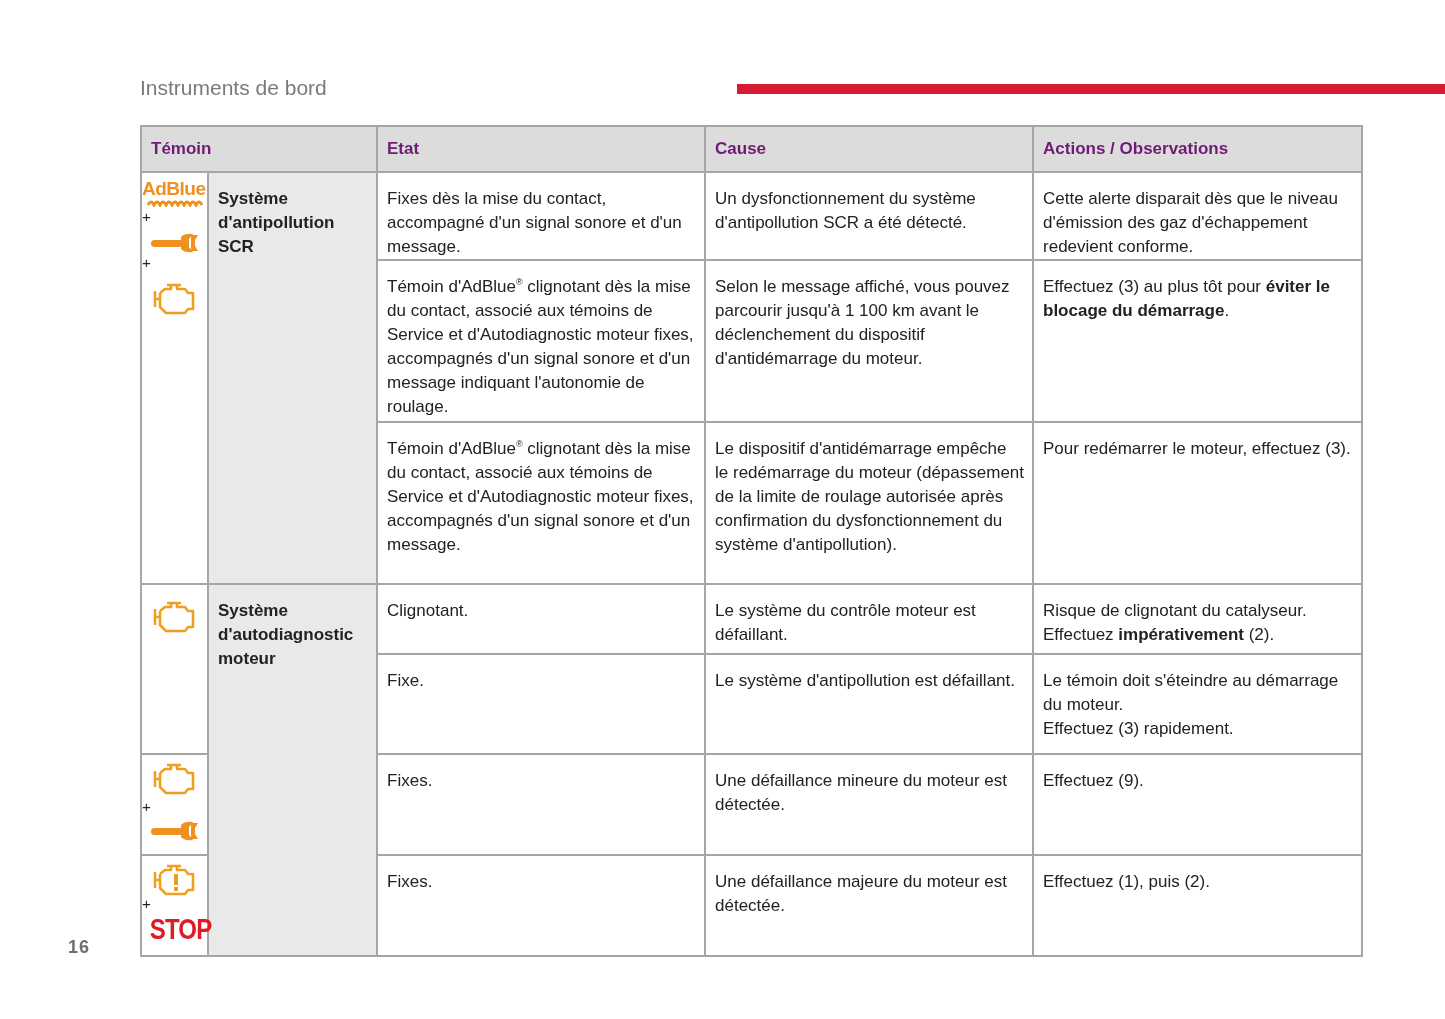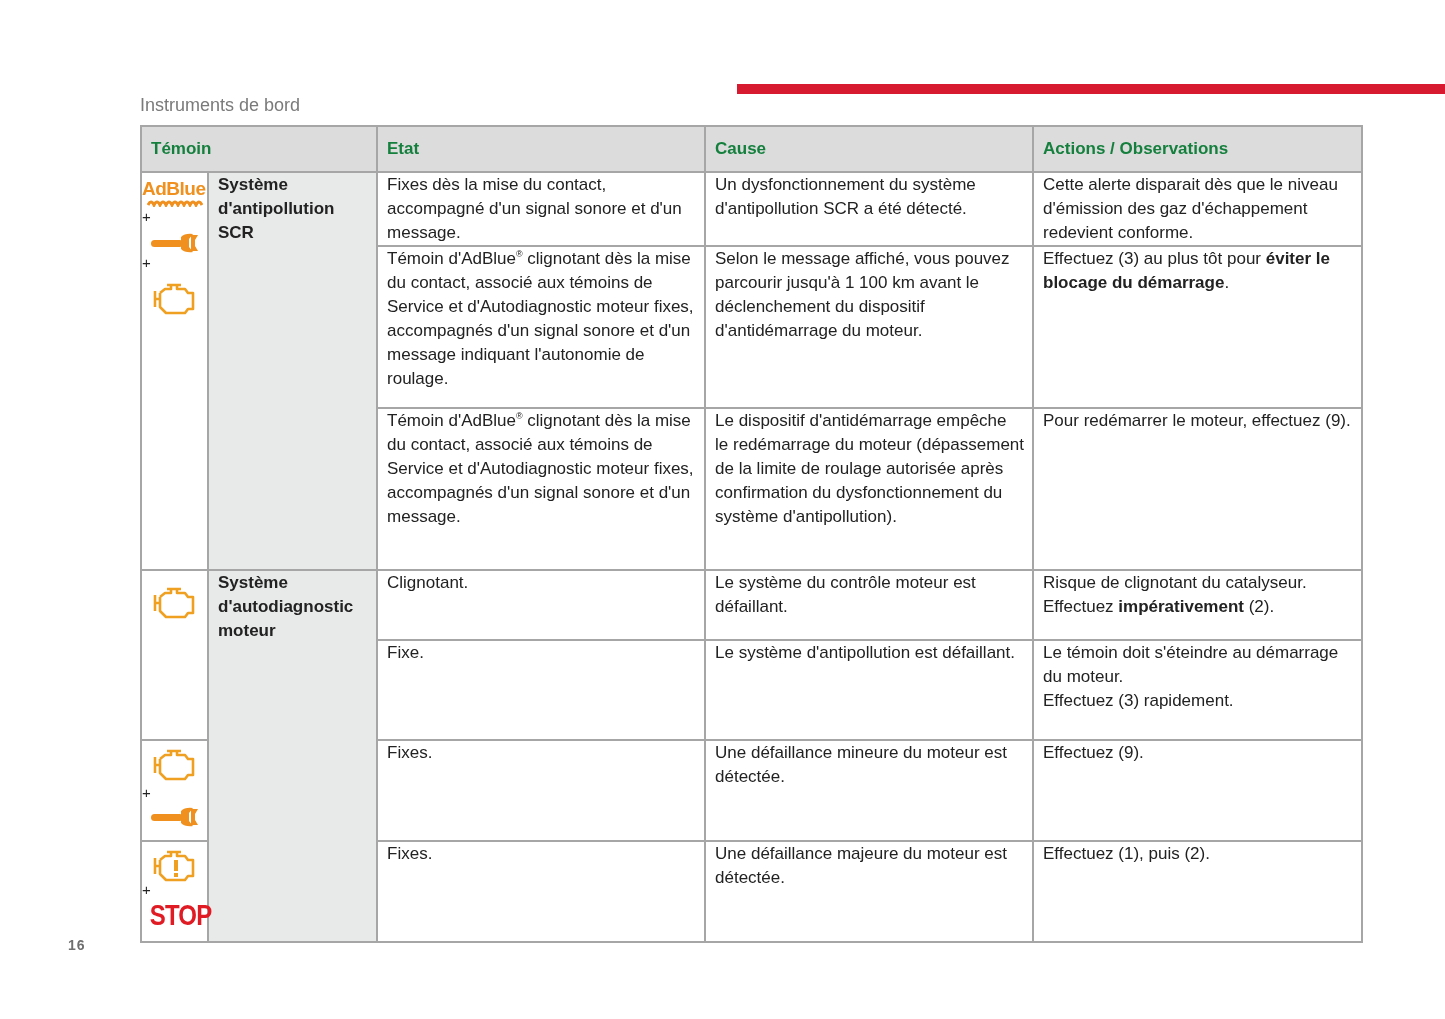--- a/index.html
+++ b/index.html
@@ -1,39 +1,39 @@
 <!DOCTYPE html>
 <html><head>
 <meta charset="utf-8">
 <style>
   html, body { margin: 0; padding: 0; }
   body {
     width: 1445px; height: 1019px; background: #ffffff; position: relative; overflow: hidden;
     font-family: "Liberation Sans", sans-serif; color: #222222;
   }
   .running-head {
-    position: absolute; left: 140px; top: 76px; font-size: 18px; color: #7a7a7a; margin-top: 19px;
+    position: absolute; left: 140px; top: 76px; font-size: 21px; color: #7a7a7a;
   }
   .red-rule {
     position: absolute; left: 737px; top: 84px; width: 708px; height: 10px; background: #d71a30;
   }
   .page-number {
-    position: absolute; left: 68px; top: 937px; font-size: 14px; font-weight: bold; color: #6e6e6e; letter-spacing: 1px;
+    position: absolute; left: 68px; top: 937px; font-size: 18px; font-weight: bold; color: #6e6e6e; letter-spacing: 1px;
   }
   table.warn {
     position: absolute; left: 140px; top: 125px; width: 1221px;
     border-collapse: collapse; table-layout: fixed; font-size: 17px; line-height: 24px;
   }
   table.warn th, table.warn td {
     border: 2px solid #a6a6a6; vertical-align: top; text-align: left;
   }
   table.warn th {
-    background: #dcdcdd; font-weight: bold; height: 44px; padding: 0 9px; vertical-align: middle; color: #15803d;
+    background: #dcdcdd; font-weight: bold; height: 44px; padding: 0 9px; vertical-align: middle; color: #701a75;
   }
-  table.warn td { padding: 0 8px 0 9px; }
+  table.warn td { padding: 14px 8px 0 9px; }
   td.icons { padding: 6px 0 0 0 !important; text-align: center; }
   td.system { background: #e8e9e9; font-weight: bold; }
   .plus { display: block; font-size: 15px; line-height: 20px; color: #222; }
   .ico { display: block; margin: 0 auto; }
   .adblue-text { font-weight: bold; color: #f0901e; font-size: 19px; line-height: 20px; letter-spacing: -0.5px; }
   .stop-text { font-weight: bold; color: #e01b23; font-size: 30px; line-height: 30px; transform: scaleX(0.8); display: inline-block; letter-spacing: -1px; }
   b.em { font-weight: bold; }
   sup { font-size: 9px; line-height: 0; }
 </style>
 </head>
@@ -85,21 +85,21 @@
       <td>Cette alerte disparait dès que le niveau d'émission des gaz d'échappement redevient conforme.</td>
     </tr>
     <tr style="height:162px">
       <td><span>Témoin d'AdBlue</span><sup>®</sup><span> clignotant dès la mise du contact, associé aux témoins de Service et d'Autodiagnostic moteur fixes, accompagnés d'un signal sonore et d'un message indiquant l'autonomie de roulage.</span></td>
       <td>Selon le message affiché, vous pouvez parcourir jusqu'à 1 100 km avant le déclenchement du dispositif d'antidémarrage du moteur.</td>
       <td><span>Effectuez (3) au plus tôt pour </span><b class="em">éviter le blocage du démarrage</b><span>.</span></td>
     </tr>
     <tr style="height:162px">
       <td><span>Témoin d'AdBlue</span><sup>®</sup><span> clignotant dès la mise du contact, associé aux témoins de Service et d'Autodiagnostic moteur fixes, accompagnés d'un signal sonore et d'un message.</span></td>
       <td>Le dispositif d'antidémarrage empêche le redémarrage du moteur (dépassement de la limite de roulage autorisée après confirmation du dysfonctionnement du système d'antipollution).</td>
-      <td>Pour redémarrer le moteur, effectuez (9).</td>
+      <td>Pour redémarrer le moteur, effectuez (3).</td>
     </tr>
 
     <tr style="height:70px">
       <td class="icons" rowspan="2" style="padding-top:14px !important">
         <svg class="ico" width="48" height="36" viewBox="0 0 48 36">
           <path d="M4 10 L4 26 M4 18 L9 18 M9 12 L9 26 L15 32 L34 32 L37 28 L42 28 L42 12 L37 12 L34 8 L26 8 L26 4 M16 4 L30 4 M20 4 L20 8 L14 8 L9 12" fill="none" stroke="#f0a020" stroke-width="2.6" stroke-linejoin="round"></path>
         </svg>
       </td>
       <td class="system" rowspan="4">Système d'autodiagnostic moteur</td>
       <td>Clignotant.</td>

